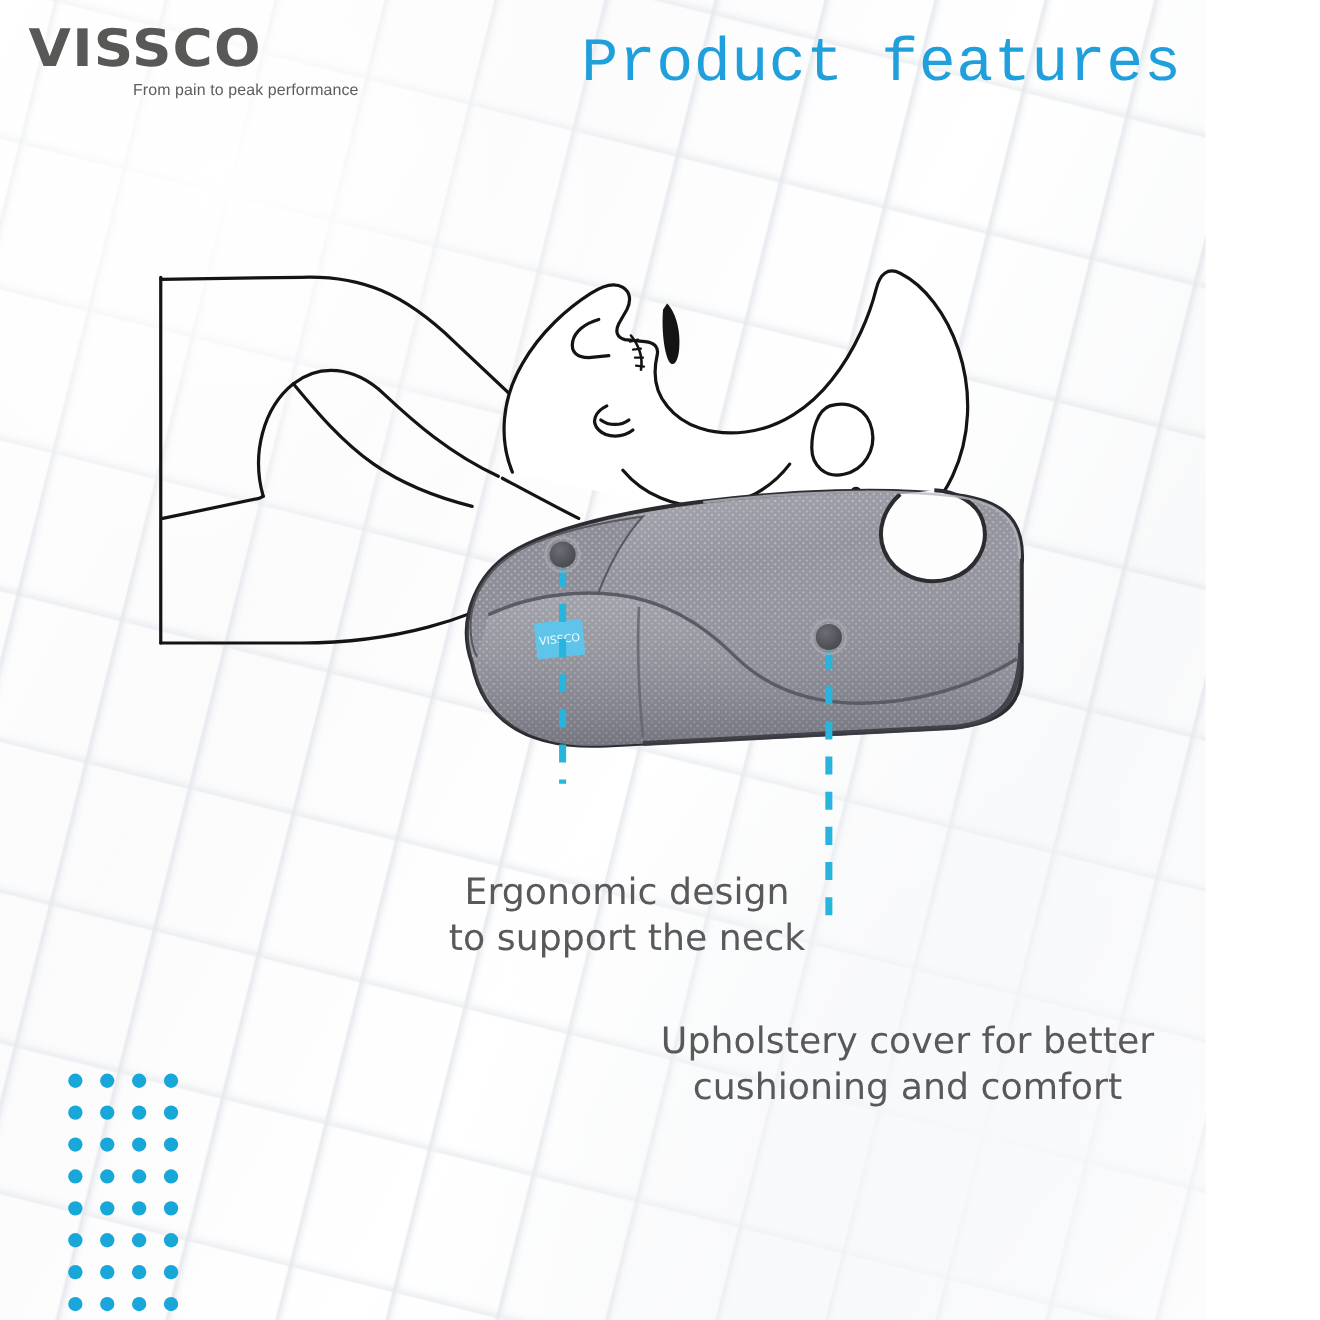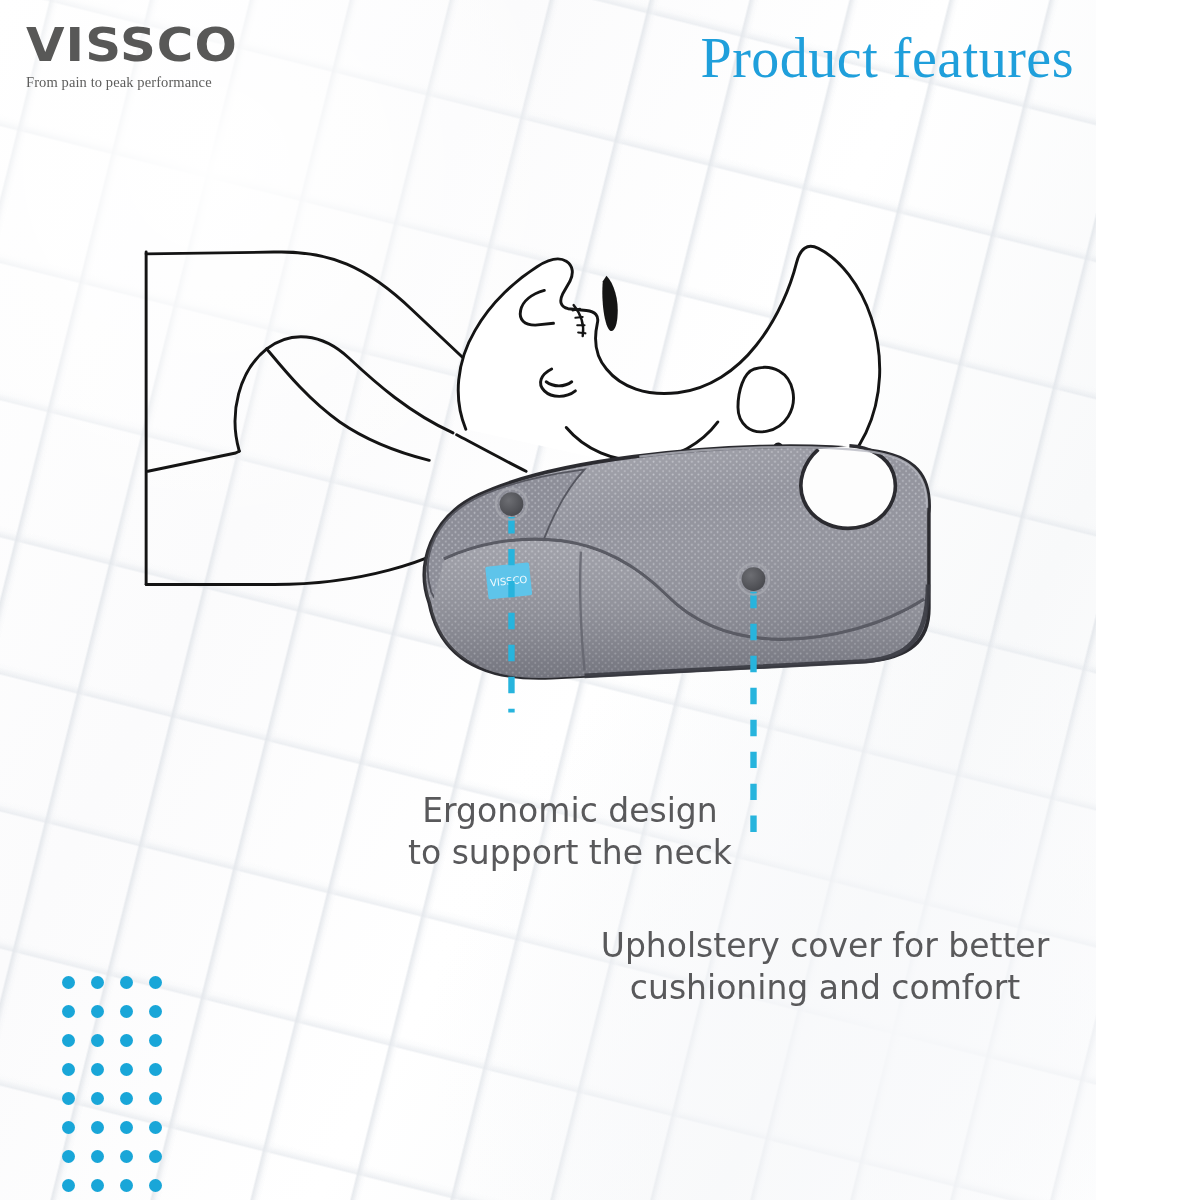--- a/index.html
+++ b/index.html
@@ -69,33 +69,34 @@
     line-height: .96;
     font-family: "DejaVu Sans", sans-serif;
     transform: scaleX(1.06);
     transform-origin: left center;
   }
   .logo-tag {
     margin-top: 7px;
     font-size: 14.5px;
     color: #5d5d5c;
     letter-spacing: .1px;
-    font-family: Liberation Serif, serif;
+    font-family: Liberation Sans, sans-serif;
     transform: scaleX(1.0);
     transform-origin: left center;
+    text-align: right;
   }
 
   .page-title {
     position: absolute;
     right: 22px;
     top: 26px;
     font-size: 56px;
     color: #1f9fdb;
     letter-spacing: .5px;
-    font-family: Liberation Serif, serif;
+    font-family: Liberation Mono, monospace;
     white-space: nowrap;
   }
 
   
   .art {
     position: absolute;
     inset: 0;
   }
 
   

